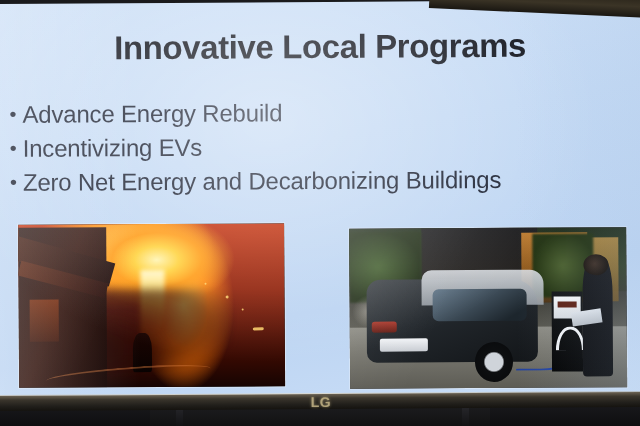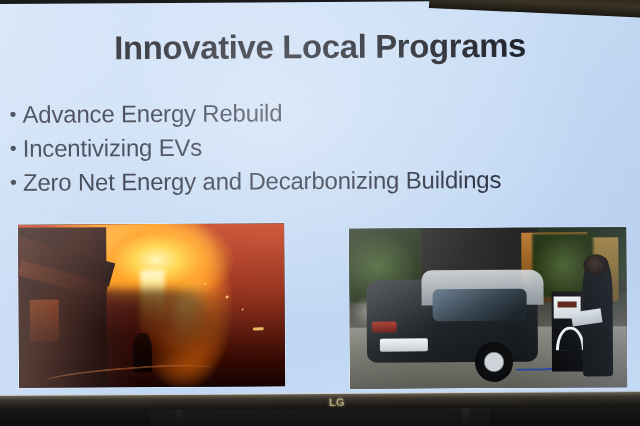--- a/index.html
+++ b/index.html
@@ -11,23 +11,23 @@
   .tv-frame{position:absolute;left:0;top:0;width:640px;height:426px;
     background:linear-gradient(180deg,#1a1a1c 0%,#121214 60%,#0d0d0f 100%);}
 
   .tv-bezel-bottom{position:absolute;left:-6px;top:394px;width:652px;height:15px;
     background:linear-gradient(180deg,#6a6152 0%,#3a352c 28%,#211f1b 70%,#15130f 100%);
     transform:rotate(-0.35deg);}
   .tv-bezel-bottom-sheen{position:absolute;left:-6px;top:393px;width:652px;height:3px;
     background:linear-gradient(90deg,rgba(190,180,160,.55),rgba(225,218,200,.8) 45%,rgba(150,140,120,.4));
     transform:rotate(-0.35deg);}
 
-  .tv-logo{position:absolute;left:320px;top:396px;width:34px;height:11px;
+  .tv-logo{position:absolute;left:304px;top:396px;width:34px;height:11px;
     display:flex;align-items:center;justify-content:center;
-    font-size:11px;letter-spacing:.5px;font-weight:bold;color:#c9b98a;opacity:.85;
+    font-size:14px;letter-spacing:.5px;font-weight:bold;color:#c9b98a;opacity:.85;
     text-shadow:0 0 3px rgba(255,235,170,.6);transform:rotate(-0.35deg);}
 
   .tv-stand{position:absolute;left:150px;top:408px;width:340px;height:20px;
     background:linear-gradient(180deg,#1b1b1d,#101011);}
   .tv-stand-leg{position:absolute;top:407px;width:7px;height:19px;
     background:linear-gradient(180deg,#26262a,#121214);}
   .leg-a{left:176px;} .leg-b{left:462px;}
 
   .wall-dark{position:absolute;left:0;top:407px;width:640px;height:19px;
     background:linear-gradient(180deg,#17171a 0%,#0e0e10 100%);}

